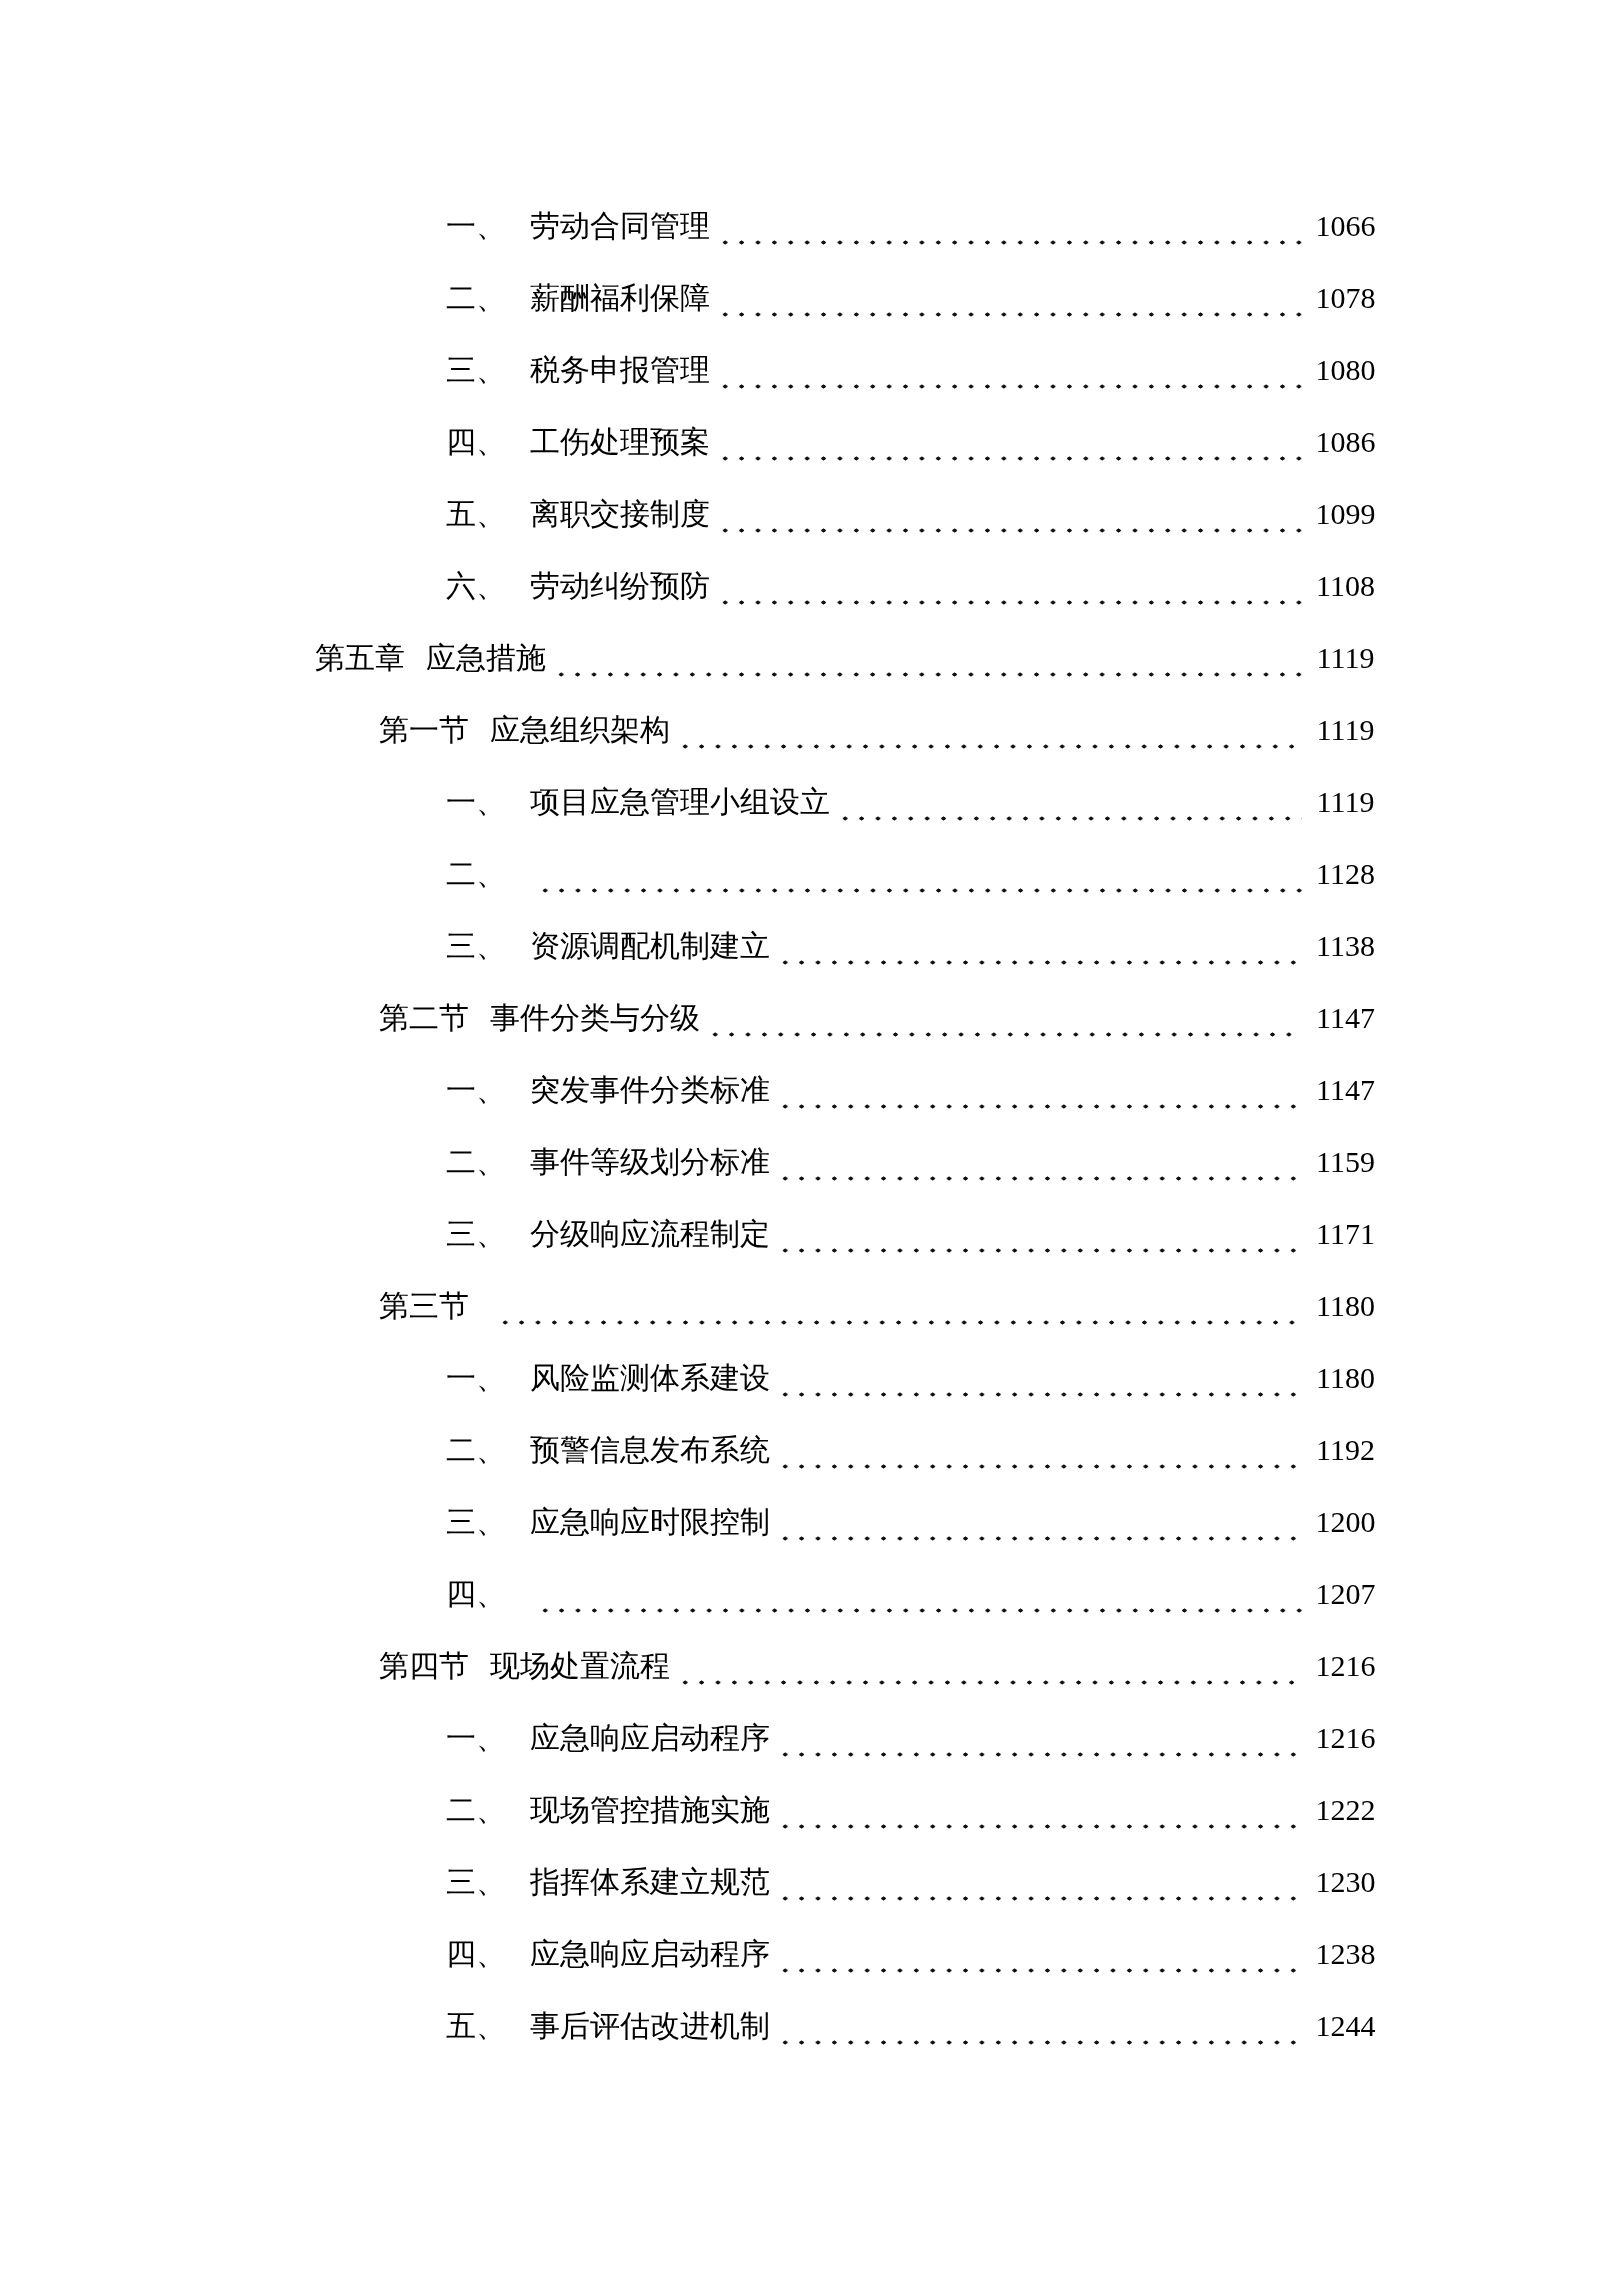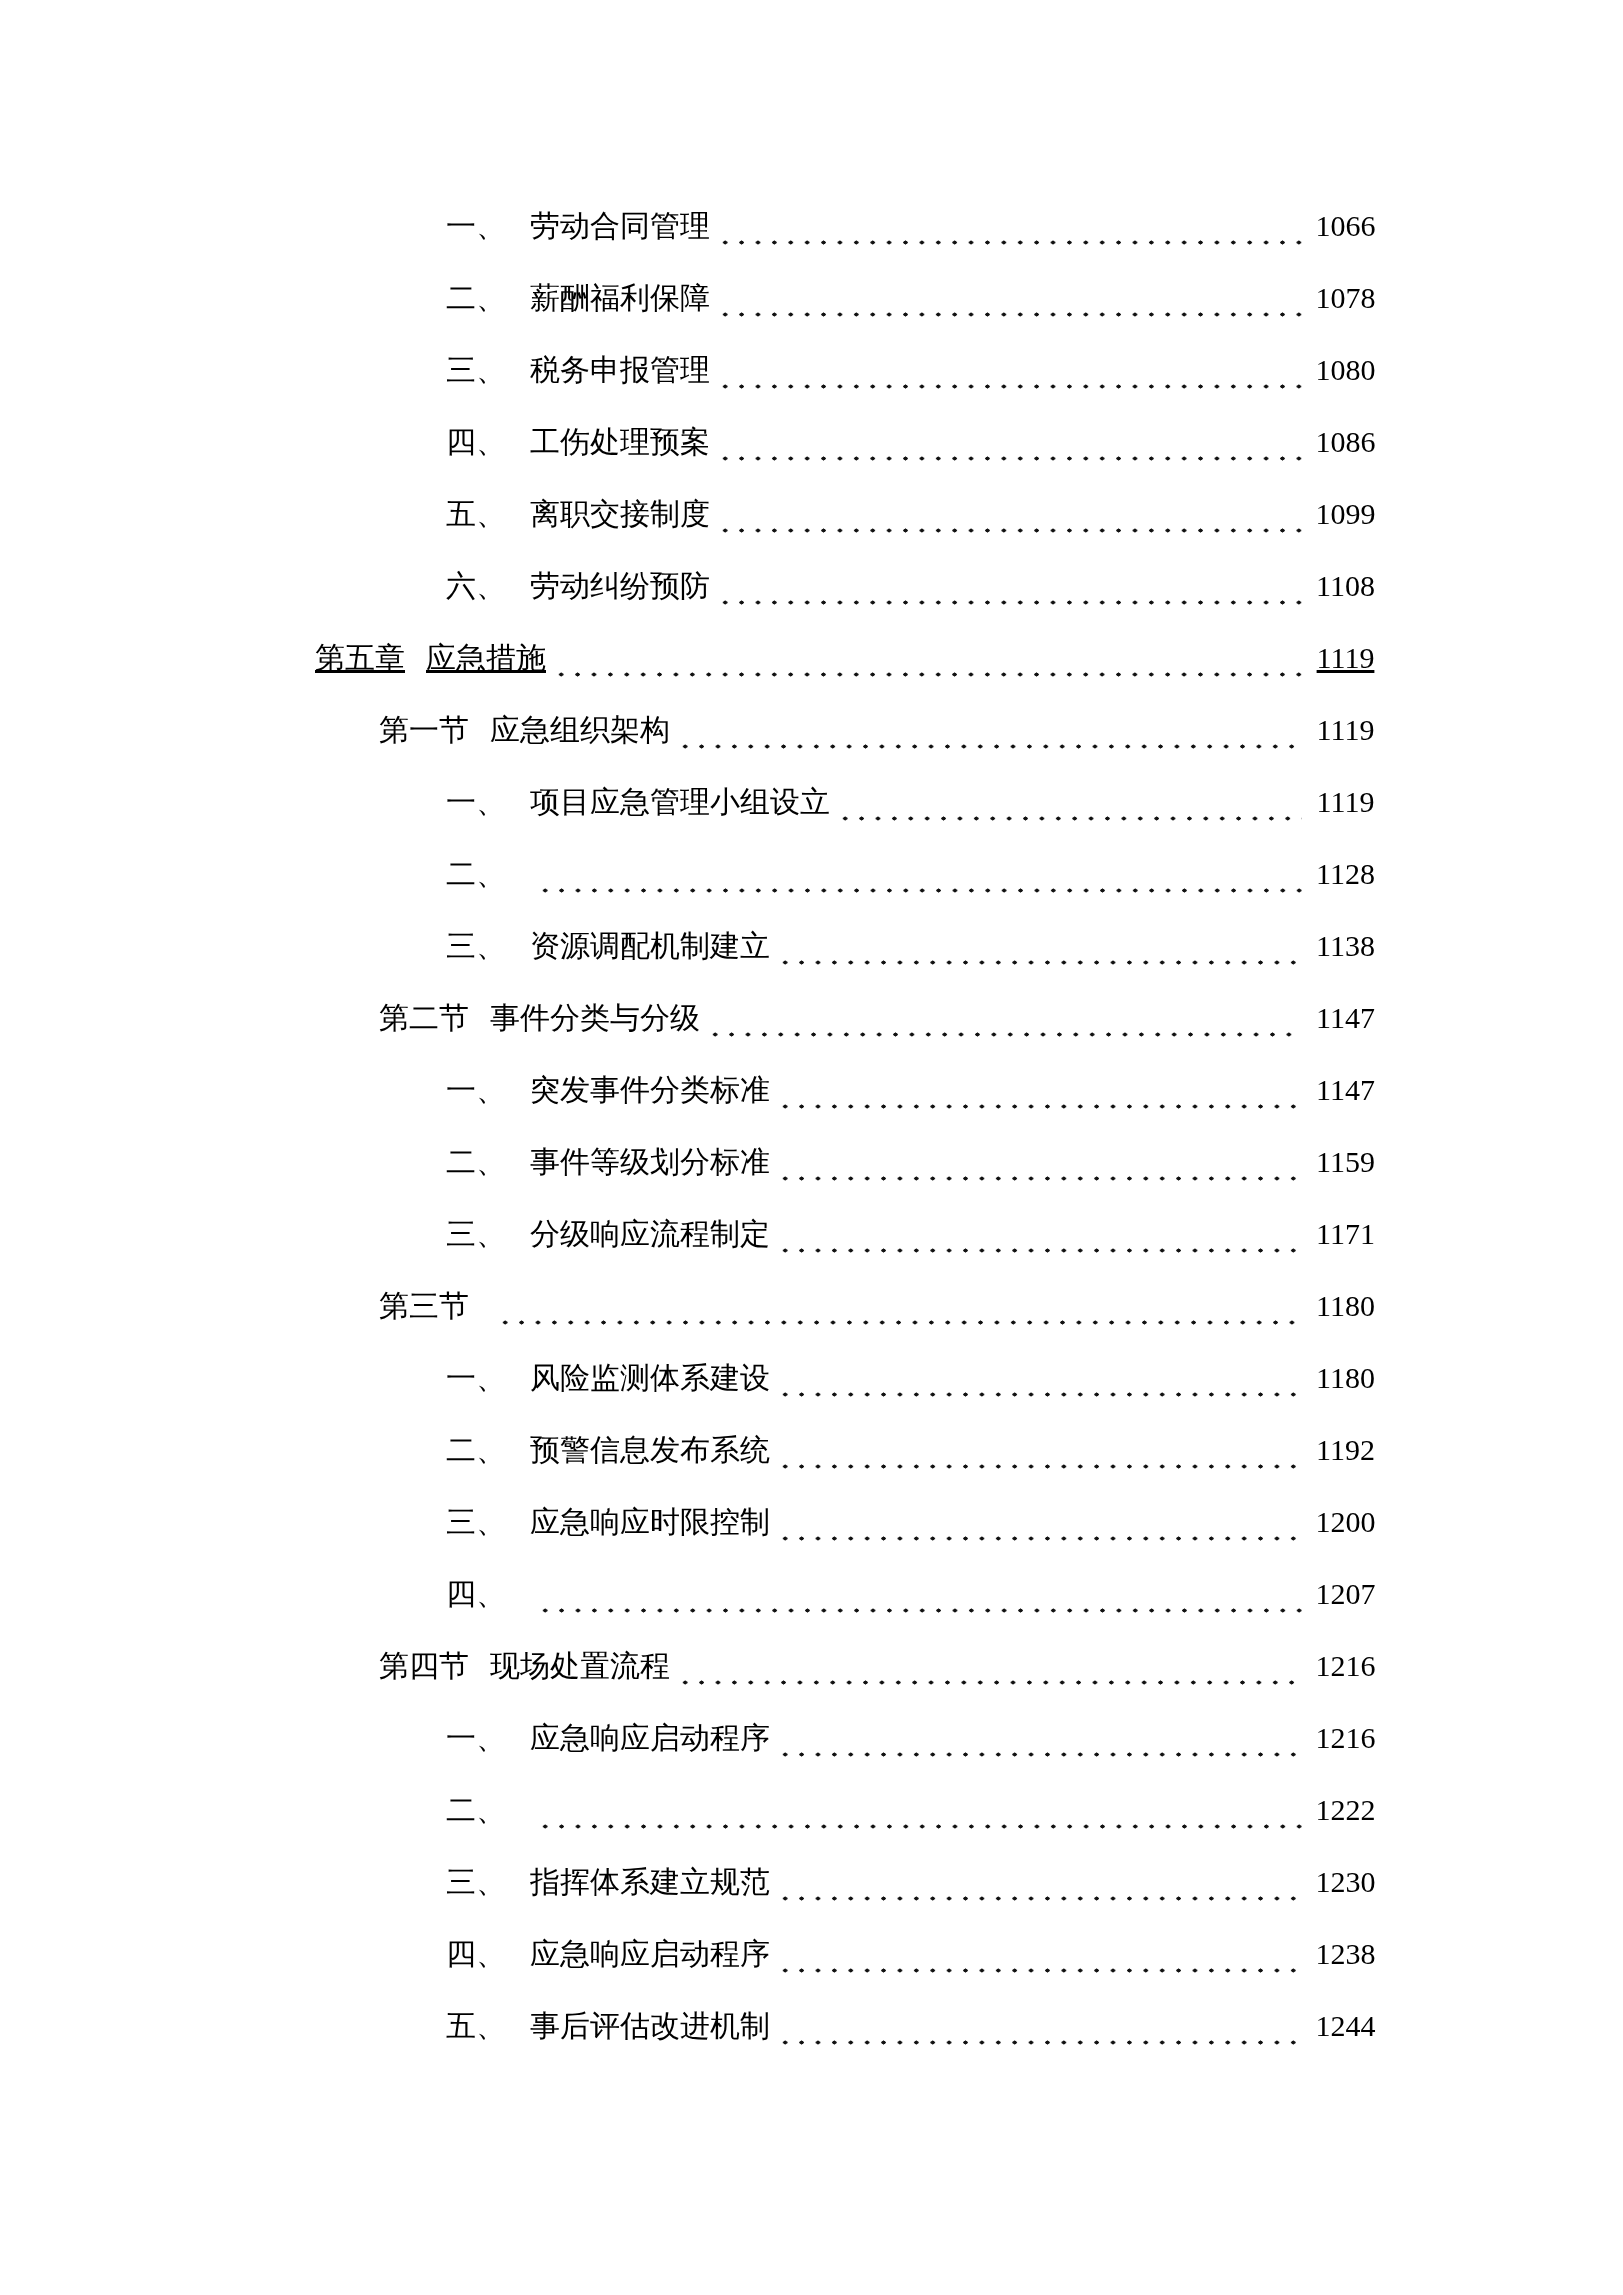--- a/index.html
+++ b/index.html
@@ -28,21 +28,21 @@
     height: 72px;
     display: flex;
     align-items: center;
     white-space: nowrap;
     font-size: 30px;
     line-height: 72px;
   }
   .toc-row .num {
     flex: 0 0 auto;
   }
-  .toc-row.lvl-chapter { margin-left: 0; text-decoration: underline; }
+  .toc-row.lvl-chapter { margin-left: 0; }
   .toc-row.lvl-section { margin-left: 64px; }
   .toc-row.lvl-item    { margin-left: 131px; }
   .toc-row.lvl-chapter .num,
   .toc-row.lvl-section .num {
     margin-right: 21px;
   }
   .toc-row.lvl-item .num {
     width: 84px;
   }
   .toc-row .title {
@@ -194,20 +194,21 @@
     <span class="pagenum">1216</span>
   </div>
       <div class="toc-row lvl-item">
     <span class="num">一、</span>
     <span class="title">应急响应启动程序</span>
     <span class="leader"></span>
     <span class="pagenum">1216</span>
   </div>
       <div class="toc-row lvl-item">
     <span class="num">二、</span>
+    <span class="title">现场管控措施实施</span>
     <span class="leader"></span>
     <span class="pagenum">1222</span>
   </div>
       <div class="toc-row lvl-item">
     <span class="num">三、</span>
     <span class="title">指挥体系建立规范</span>
     <span class="leader"></span>
     <span class="pagenum">1230</span>
   </div>
       <div class="toc-row lvl-item">

